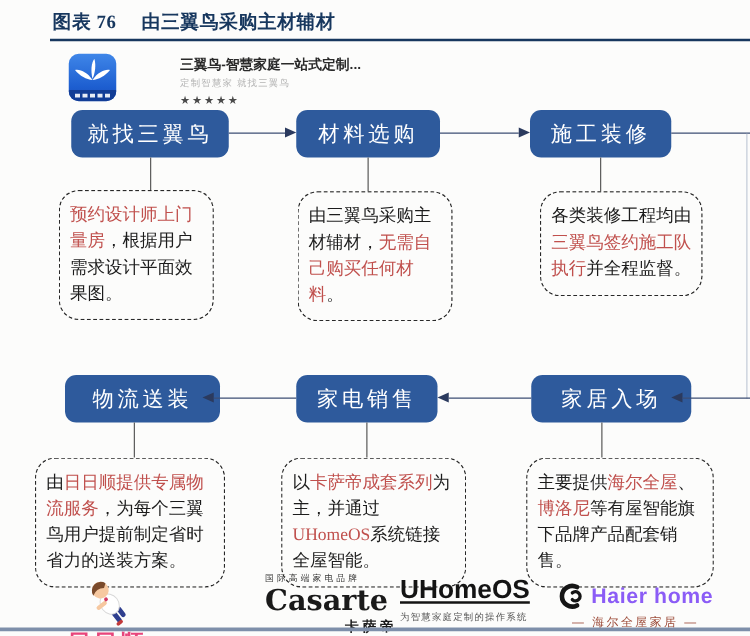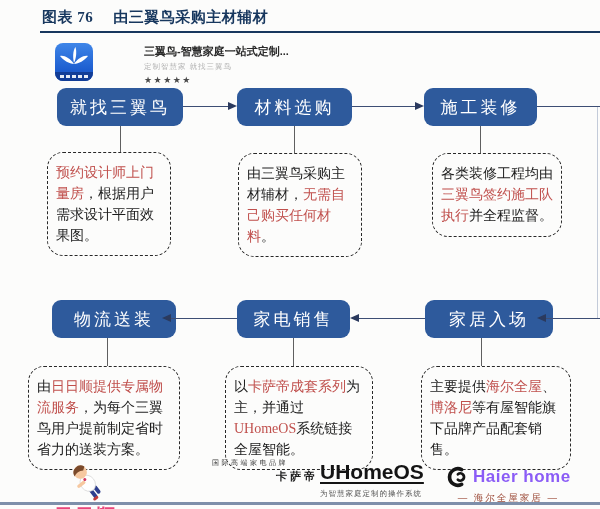--- a/index.html
+++ b/index.html
@@ -136,20 +136,21 @@
       </g>
     </svg>
     <div class="rrs-text">
       <div class="rrs-name">日日顺</div>
       <div class="rrs-url">RRS.com</div>
     </div>
   </div>
 
   <div class="casarte">
     <div class="casarte-tag">国际高端家电品牌</div>
+    <div class="casarte-word">Casarte</div>
     <div class="casarte-cn">卡萨帝</div>
   </div>
 
   <div class="uhome">
     <div class="uhome-word">UHomeOS</div>
     <div class="uhome-tag">为智慧家庭定制的操作系统</div>
   </div>
 
   <div class="haier">
     <div class="haier-row">

